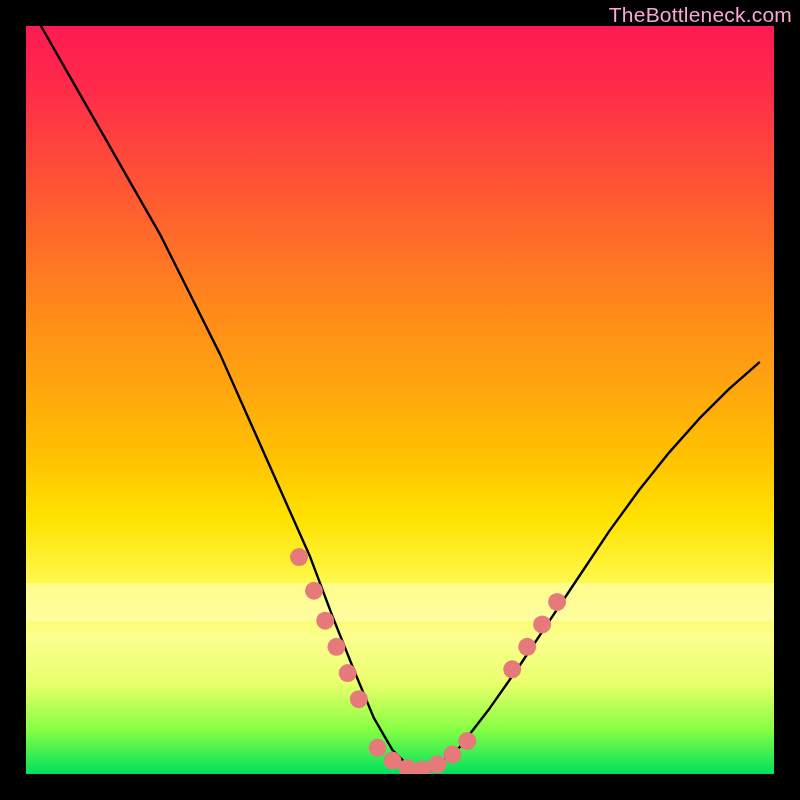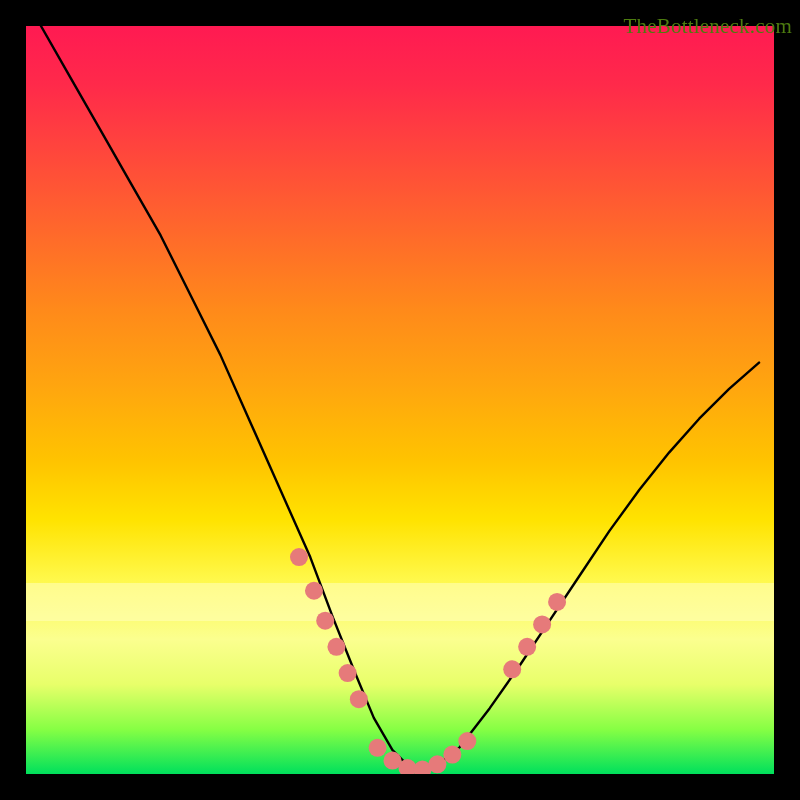--- a/index.html
+++ b/index.html
@@ -53,28 +53,27 @@
   }
   .svg-layer {
     position: absolute;
     left: 0;
     top: 0;
     width: 100%;
     height: 100%;
   }
   .watermark {
     position: absolute;
-    top: 14px;
+    top: 3px;
     right: 8px;
-    color: #4d7c0f;
+    color: #f9a8d4;
     font-size: 21px;
     font-weight: 400;
     letter-spacing: 0.2px;
     user-select: none;
-    font-family: Liberation Serif, serif;
   }
 </style>
 </head>
 <body>
 
 <div class="frame">
   <div class="plot">
     <div class="yellow-band"></div>
     <svg class="svg-layer" viewBox="0 0 748 748" preserveAspectRatio="none">
       <g>

